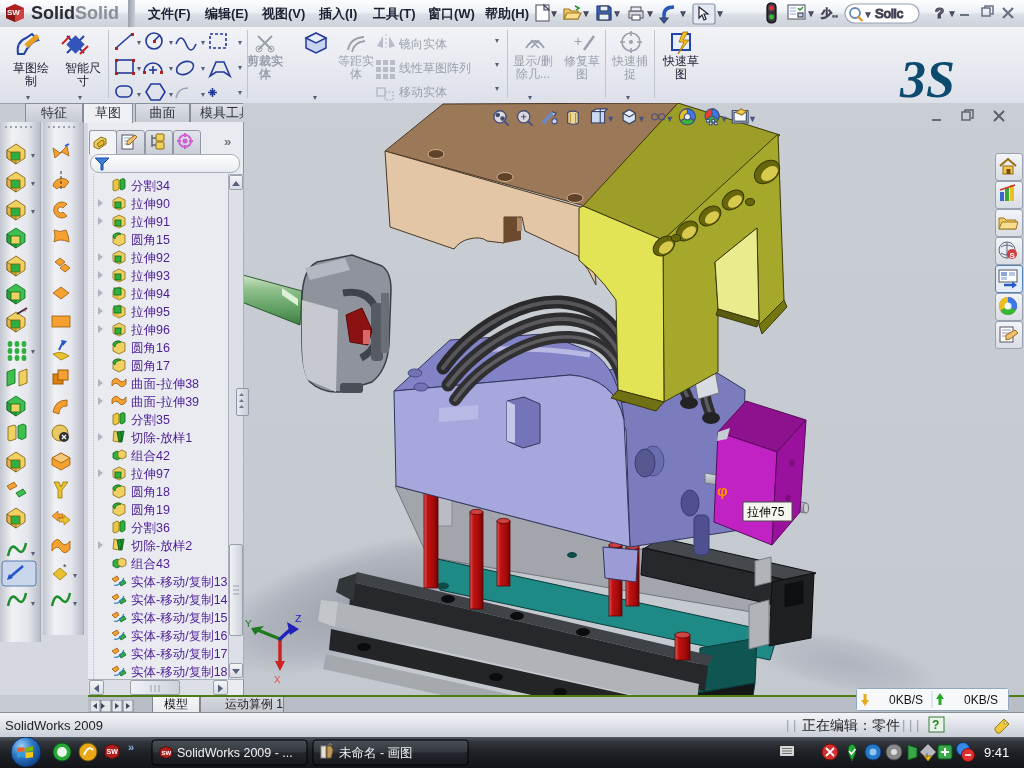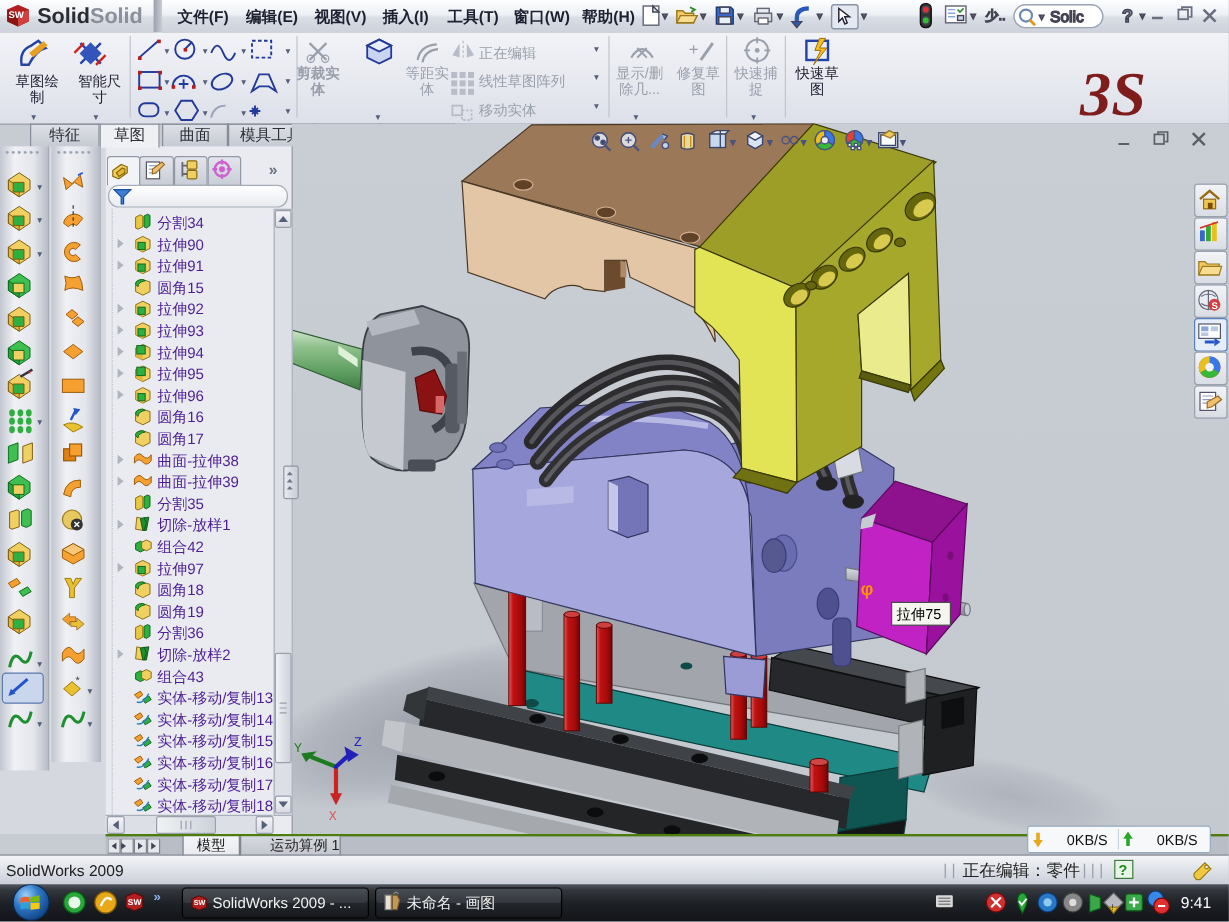--- a/index.html
+++ b/index.html
@@ -214,21 +214,21 @@
       <polygon points="4,8 14,3 24,8 24,18 14,23 4,18" fill="#C8D4F0" stroke="#223A9A" stroke-width="1.5"></polygon>
       <polygon points="4,8 14,13 24,8 14,3" fill="#E8EEFA" stroke="#223A9A" stroke-width="1.5"></polygon>
     </svg>
 <div class="abs dd" style="left:313px;top:93px;">▾</div>
 
 <div class="abs bigbtn graytxt" style="left:334px;top:55px;width:44px;">等距实<br>体</div>
 <svg class="abs" style="left:344px;top:32px;" width="26" height="22">
       <path d="M4,18 Q6,6 20,5 M8,20 Q10,10 21,9" stroke="#9aa0ab" stroke-width="1.8" fill="none"></path>
     </svg>
 
-<div class="abs graytxt" style="left:399px;top:36px;font-size:12px;">正在编辑</div>
+<div class="abs graytxt" style="left:399px;top:36px;font-size:12px;">镜向实体</div>
 <div class="abs graytxt" style="left:399px;top:60px;font-size:12px;">线性草图阵列</div>
 <div class="abs graytxt" style="left:399px;top:84px;font-size:12px;">移动实体</div>
 <svg class="abs" style="left:373px;top:32px;" width="26" height="70">
 <path d="M4,14 L10,4 L10,16 Z M22,14 L16,4 L16,16 Z" fill="#b8bcc6"></path>
       <path d="M13,2 L13,18" stroke="#b8bcc6" stroke-dasharray="2,2"></path>
 <g fill="#b8bcc6">
         <rect x="3" y="28" width="5" height="5"></rect>
         <rect x="10" y="28" width="5" height="5"></rect>
         <rect x="17" y="28" width="5" height="5"></rect>
         <rect x="3" y="35" width="5" height="5"></rect>
@@ -265,21 +265,21 @@
       <circle cx="13" cy="12" r="2" fill="#9aa0ab"></circle>
       <path d="M13,1 L13,6 M13,18 L13,23 M2,12 L7,12 M19,12 L24,12" stroke="#9aa0ab" stroke-width="1.6"></path>
     </svg>
 <div class="abs dd graytxt" style="left:626px;top:93px;">▾</div>
 <div class="abs vdiv" style="left:654px;"></div>
 <div class="abs bigbtn" style="left:657px;top:55px;width:48px;">快速草<br>图</div>
 <svg class="abs" style="left:669px;top:30px;" width="28" height="26">
       <rect x="3" y="4" width="18" height="16" fill="#E8EEFA" stroke="#2244AA" stroke-width="2"></rect>
       <path d="M14,2 L10,12 L15,12 L9,24 L20,10 L14,10 L19,2 Z" fill="#F5C020" stroke="#A06A00" stroke-width="0.8"></path>
     </svg>
-<div class="abs" style="left:900px;top:50px;font-size:52px;font-style:italic;font-weight:bold;color:#7f1d1d;font-family:'Liberation Serif',serif;">3S</div>
+<div class="abs" style="left:900px;top:50px;font-size:52px;font-style:italic;font-weight:bold;color:#0c4a6e;font-family:'Liberation Serif',serif;">3S</div>
 
 </div>
 
 <div class="abs" id="tabrow">
 <div class="tab" style="left:2px;width:56px;">特征</div>
 <div class="tab" style="left:112px;width:53px;">曲面</div>
 <div class="tab" style="left:167px;width:70px;">模具工具</div>
 <div class="tab" style="left:239px;width:53px;">评估</div>
 <div class="tab" style="left:294px;width:60px;">DimXpert</div>
 <div class="tab active" style="left:60px;width:48px;">草图</div>

